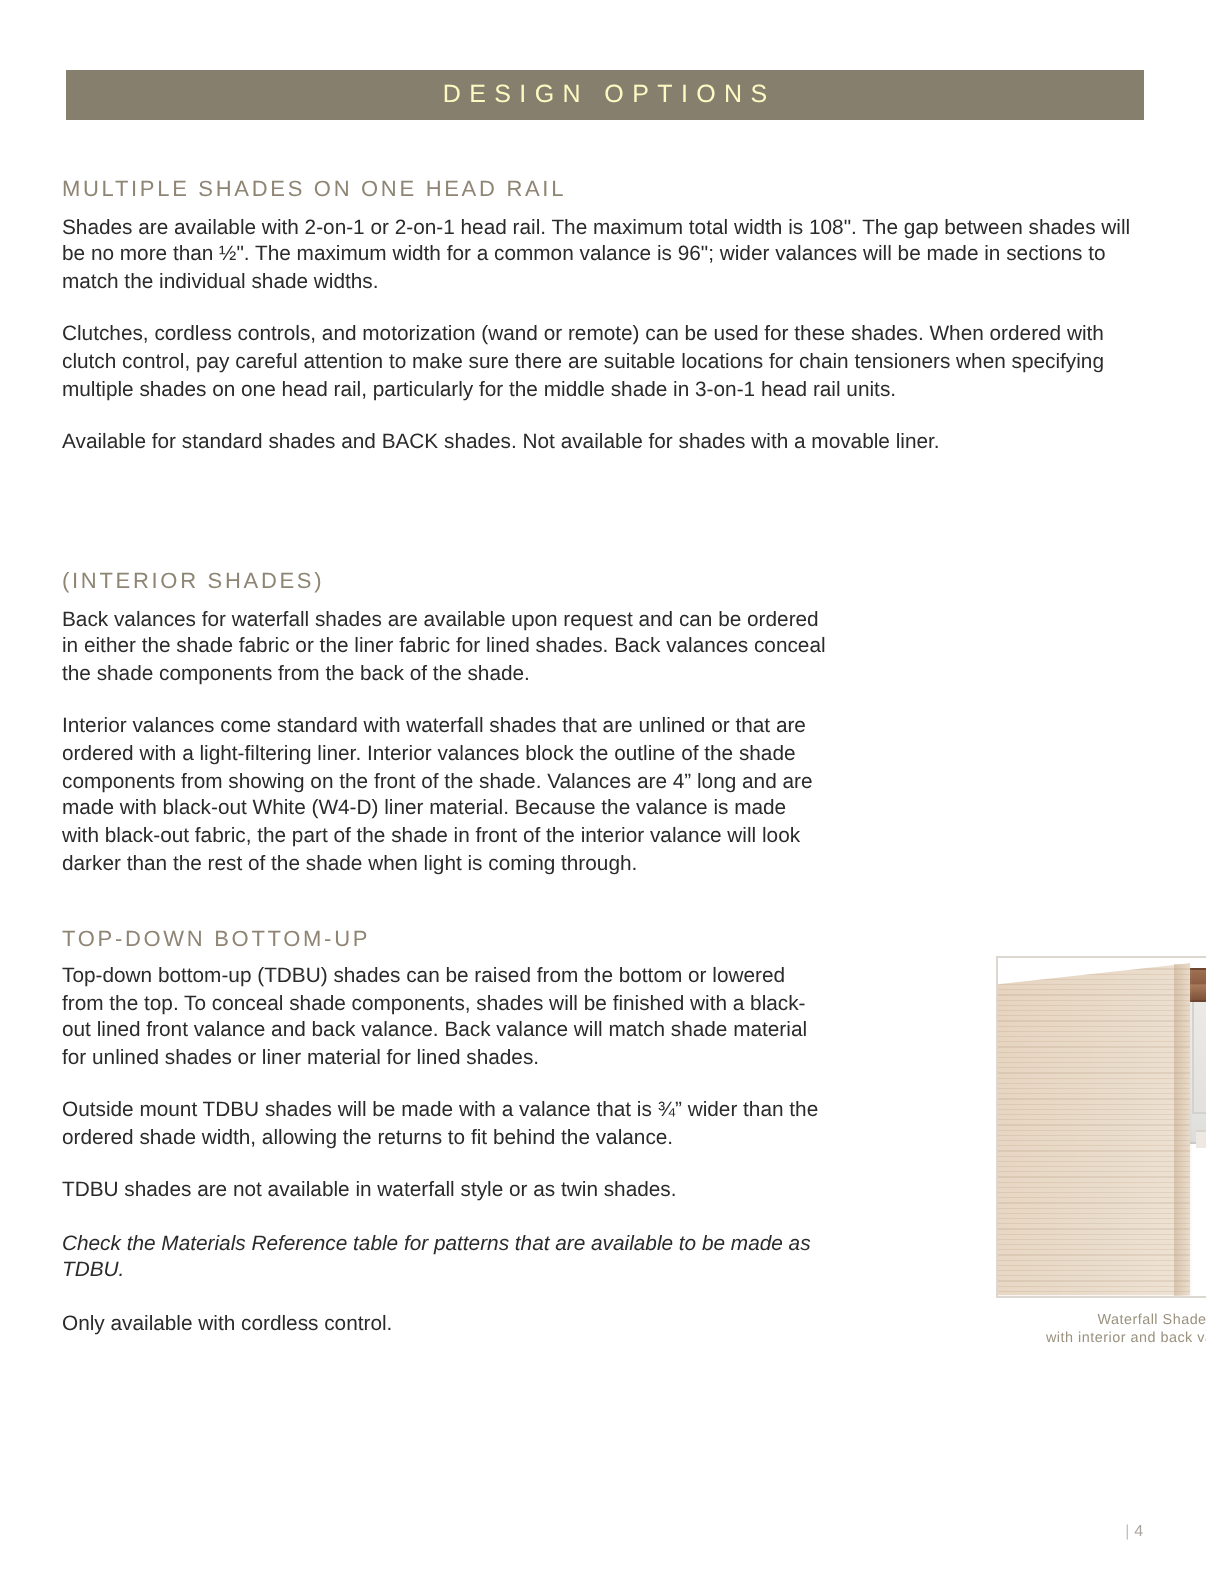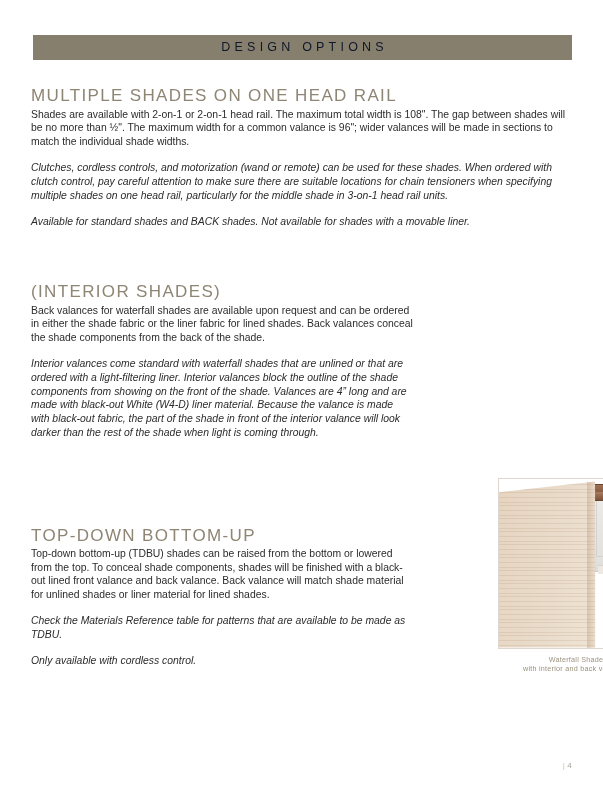--- a/index.html
+++ b/index.html
@@ -26,55 +26,54 @@
     left: 33px;
     top: 35px;
     width: 539px;
     height: 25px;
     background: #877F6E;
     display: flex;
     align-items: center;
     justify-content: center;
   }
   .banner-title {
-    color: #0f172a;
+    color: #fef9c3;
     font-size: 12.5px;
     letter-spacing: 4.2px;
     font-weight: 400;
     text-indent: 4.2px;
     line-height: 1;
   }
 
   
   .content {
     position: absolute;
     left: 31px;
     top: 88px;
     width: 541px;
   }
 
   h2.section-heading {
     margin: 0 0 4px 0;
     color: #8E8574;
-    font-size: 17px;
+    font-size: 11px;
     font-weight: 400;
     letter-spacing: 1.35px;
     line-height: 15.5px;
   }
 
   p.body-text {
     margin: 0;
     color: #2b2b2b;
     font-size: 10.4px;
     line-height: 13.7px;
     font-weight: 400;
   }
   p.body-text + p.body-text {
     margin-top: 12.6px;
-    font-style: italic;
   }
   p.italic {
     font-style: italic;
   }
 
   
   .section-one {
     width: 541px;
   }
   .section-one p.body-text { width: 541px; }
@@ -242,24 +241,26 @@
             <div class="wf-shade-edge"></div>
           </div>
         </div>
         <figcaption class="figure-caption">
           <span>Waterfall Shade</span><br>
           <span>with interior and back valances</span>
         </figcaption>
       </figure>
     </div>
 
-    <div class="split" style="margin-top:88px;">
+    <div class="split" style="margin-top:23px;">
       <div class="text-col">
         <h2 class="section-heading">TOP-DOWN BOTTOM-UP</h2>
         <p class="body-text">Top-down bottom-up (TDBU) shades can be raised from the bottom or lowered from the top. To conceal shade components, shades will be finished with a black-out lined front valance and back valance. Back valance will match shade material for unlined shades or liner material for lined shades.</p>
+        <p class="body-text">Outside mount TDBU shades will be made with a valance that is ¾” wider than the ordered shade width, allowing the returns to fit behind the valance.</p>
+        <p class="body-text">TDBU shades are not available in waterfall style or as twin shades.</p>
         <p class="body-text italic">Check the Materials Reference table for patterns that are available to be made as TDBU.</p>
         <p class="body-text">Only available with cordless control.</p>
       </div>
 
     </div>
 
   </div>
 
   <div class="footer">
     <span class="bar">|</span><span>4</span>

